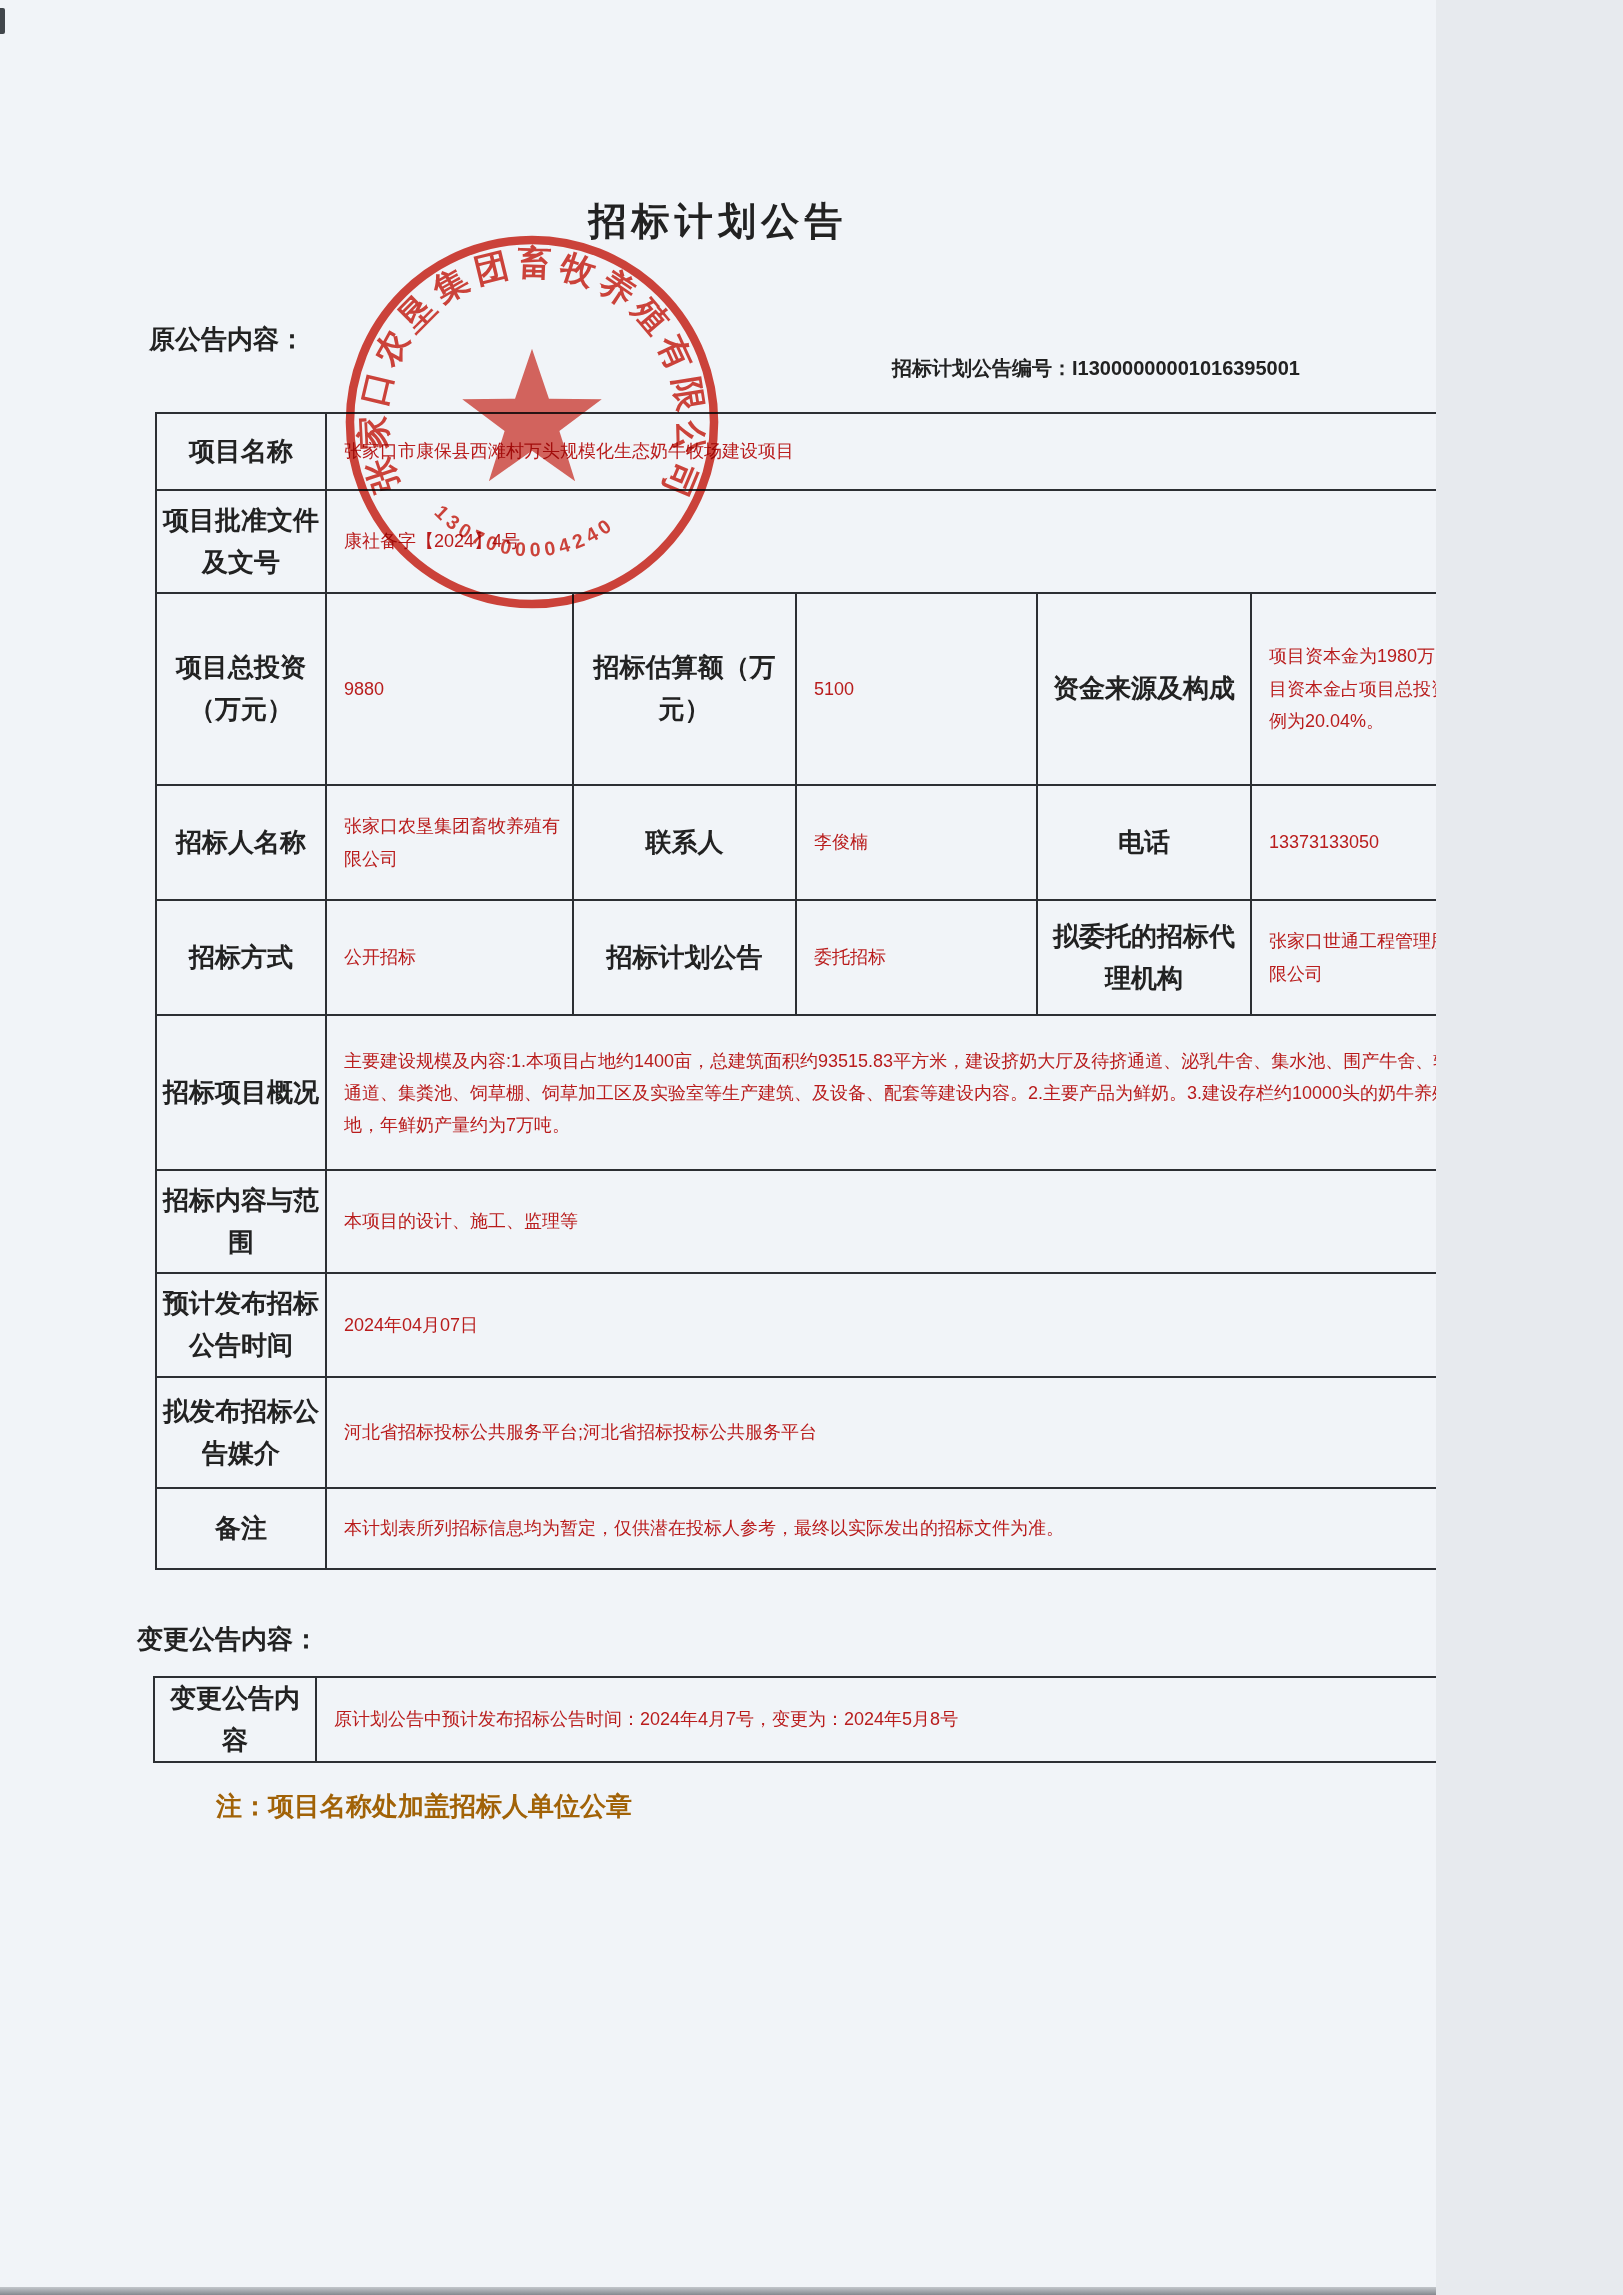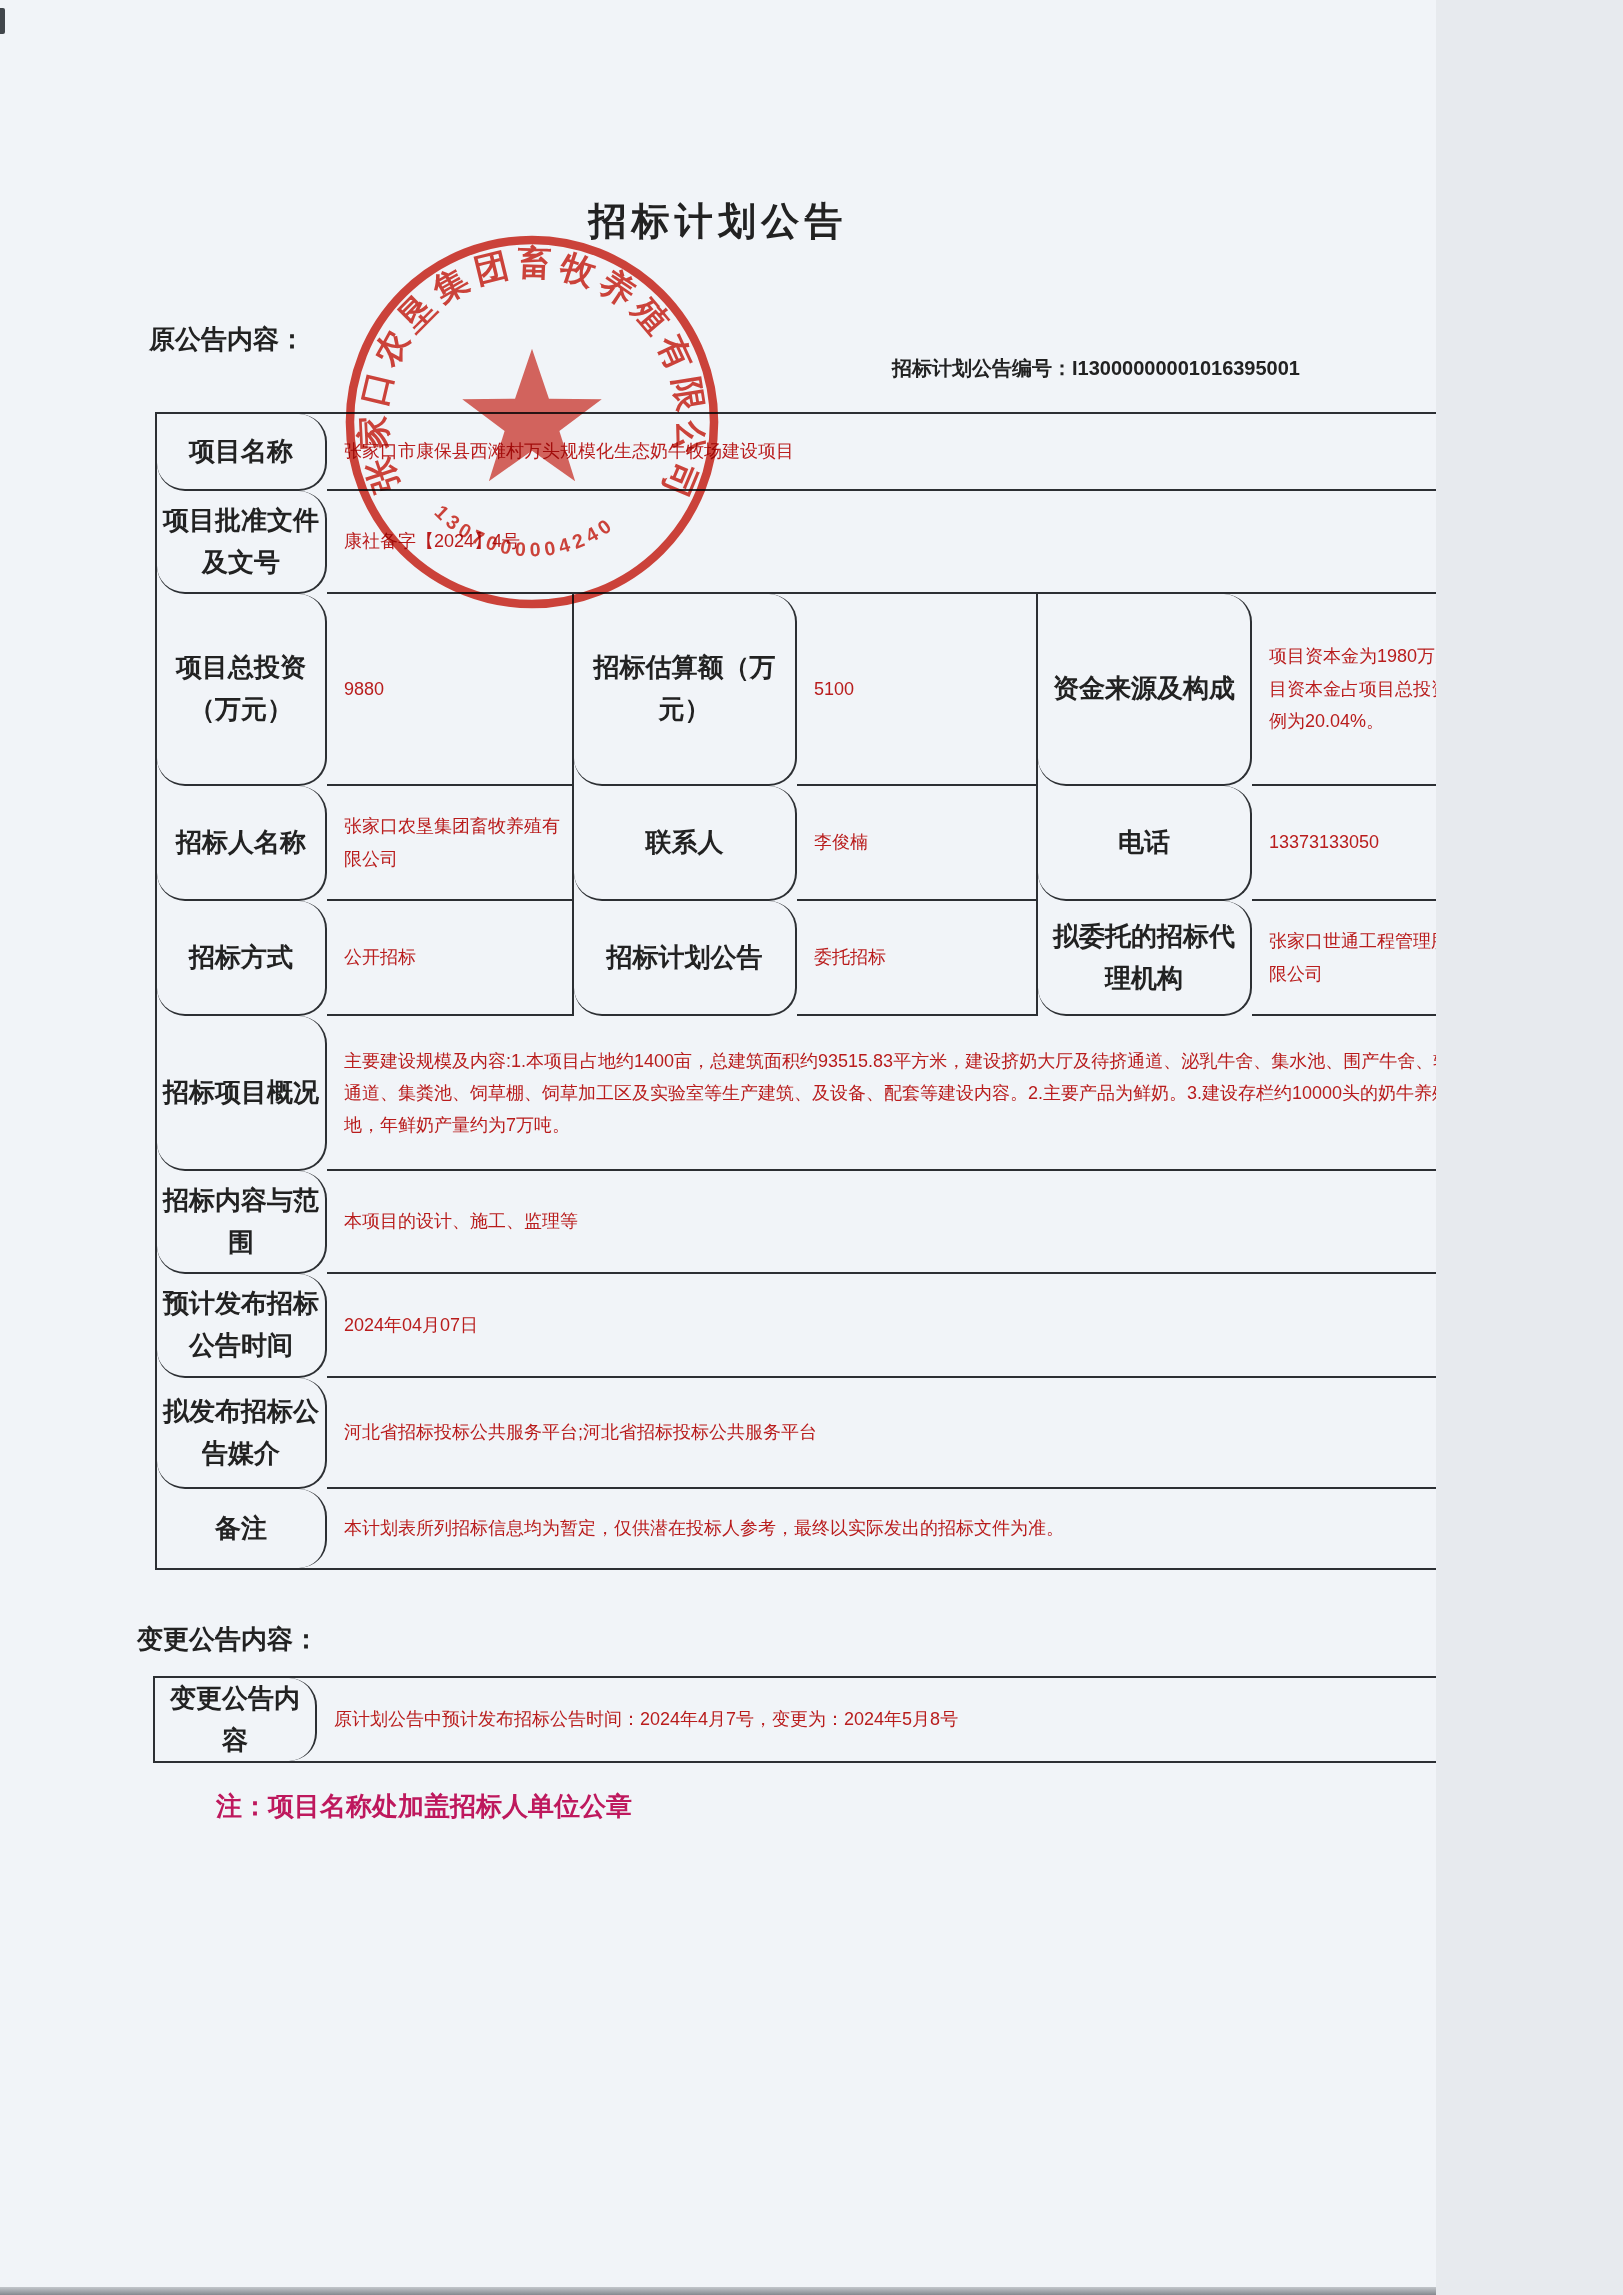--- a/index.html
+++ b/index.html
@@ -25,21 +25,21 @@
     position:absolute;font-size:26px;font-weight:700;color:#222;
   }
   .sec-original{left:149px;top:322px;}
   .sec-change{left:137px;top:1622px;}
   .plan-no-line{
     position:absolute;top:355px;right:136px;
     font-size:20px;font-weight:700;color:#222;white-space:nowrap;
   }
   .footnote{
     position:absolute;left:216px;top:1789px;
-    font-size:26px;font-weight:600;color:#be185d;
+    font-size:26px;font-weight:600;color:#a16207;
   }
   
   .doc-table{
     position:absolute;left:155px;top:412px;
     display:grid;
     grid-template-columns:170px 247px 223px 241px 214px 245px;
     grid-template-rows:77px 103px 192px 115px 115px 155px 103px 104px 111px 79px;
     border:2.6px solid var(--ln);
     background:transparent;
   }
@@ -49,21 +49,21 @@
     display:flex;align-items:center;
     box-sizing:border-box;
     overflow:hidden;
   }
   .last-col{border-right:none;}
   .last-row{border-bottom:none;}
   .span5{grid-column:span 5;}
   .lab{
     justify-content:center;text-align:center;
     font-size:26px;font-weight:700;line-height:1.6;
-    padding:3.9px 5.2px;color:#222;border-radius:28px;
+    padding:3.9px 5.2px;color:#222;
   }
   .lab-tight{padding:3.9px 3.9px;}
   .lab-c3{padding:3.9px 9.2px;}
   .val{
     justify-content:flex-start;text-align:left;
     font-size:18px;font-weight:500;line-height:1.8;
     padding:6.5px 9.2px 6.5px 17px;color:#b91c1c;
   }
   .val-par{line-height:32px;font-weight:500;padding-right:14.4px;}
   

